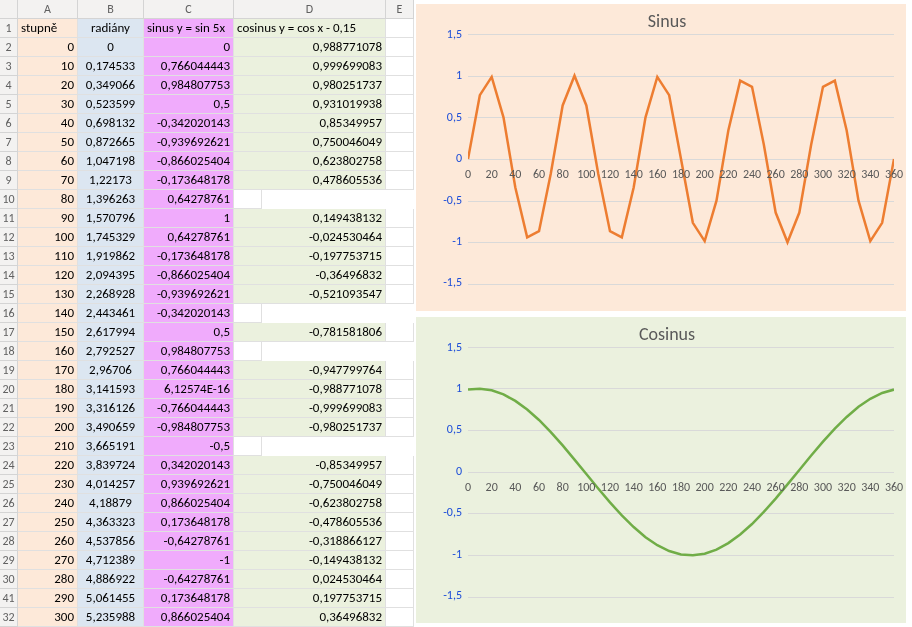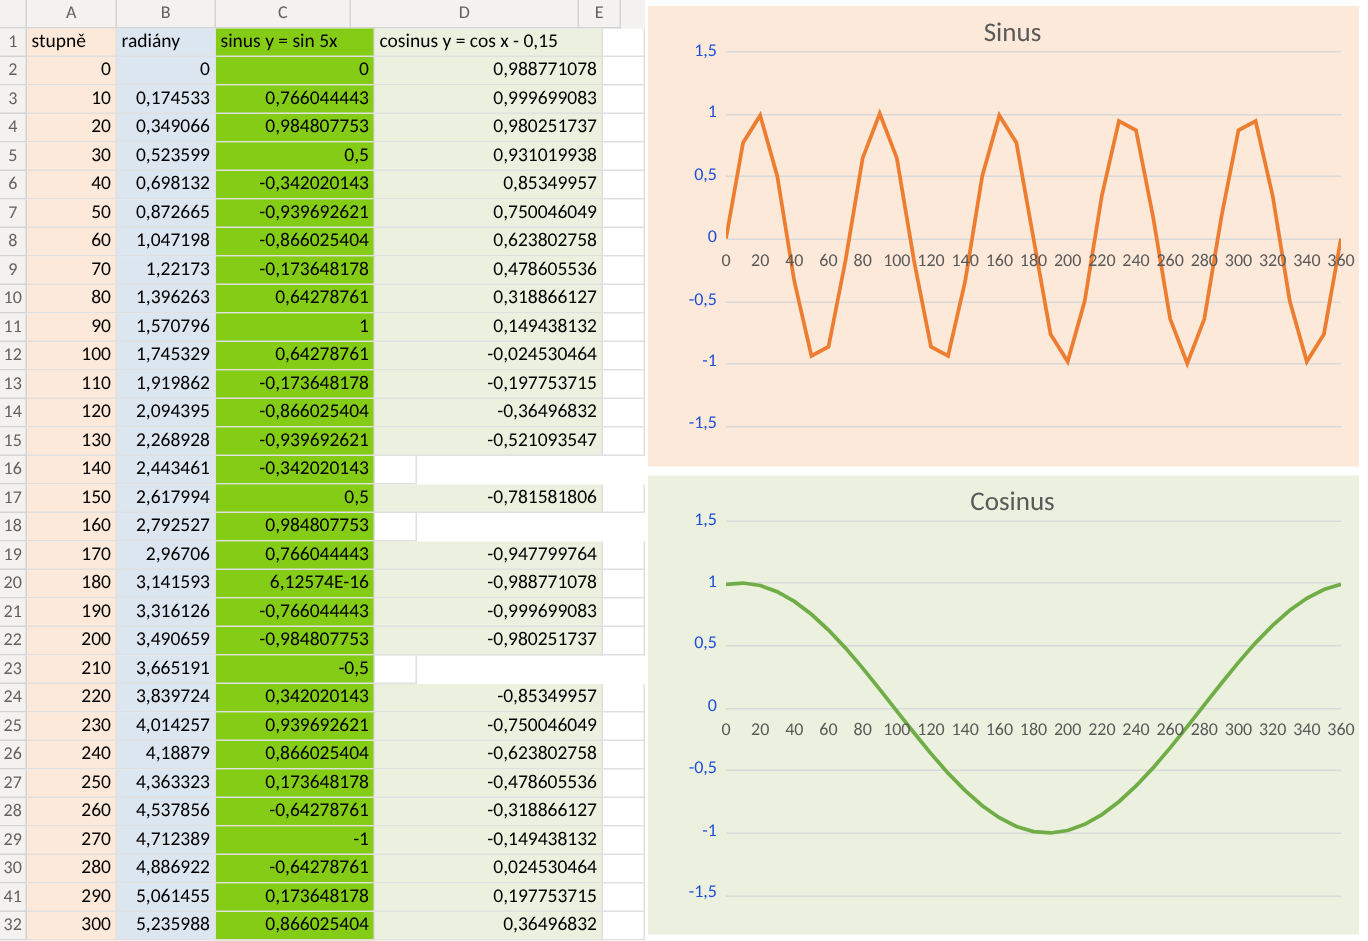--- a/index.html
+++ b/index.html
@@ -48,22 +48,22 @@
     border-right: 1px solid #e0e0e0;
     border-bottom: 1px solid #e0e0e0;
     padding: 0 3px;
     text-align: right;
     line-height: 18px;
     white-space: nowrap;
     overflow: hidden;
   }
   .hdr { text-align: left; }
   .cA { width: 60px; background: #fde9d9; }
-  .cB { width: 66px; background: #dce6f1; }
-  .cC { width: 106px; background: #84cc16; }
+  .cB { width: 66px; background: #dce6f1; text-align: center; }
+  .cC { width: 90px; background: #f0abfc; }
   .cD { width: 152px; background: #ebf1de; }
   .cE { width: 28px; }
   .table-wrap { flex-shrink: 0; }
   .charts {
     flex: 1;
     padding: 4px 6px 4px 2px;
     display: flex;
     flex-direction: column;
     gap: 6px;
   }
@@ -209,21 +209,20 @@
           <div class="cell cB">1,22173</div>
           <div class="cell cC">-0,173648178</div>
           <div class="cell cD">0,478605536</div>
           <div class="cell cE"></div>
         </div>
         <div class="row">
           <div class="row-h">10</div>
           <div class="cell cA">80</div>
           <div class="cell cB">1,396263</div>
           <div class="cell cC">0,64278761</div>
-          <div class="cell cD">0,318866127</div>
           <div class="cell cE"></div>
         </div>
         <div class="row">
           <div class="row-h">11</div>
           <div class="cell cA">90</div>
           <div class="cell cB">1,570796</div>
           <div class="cell cC">1</div>
           <div class="cell cD">0,149438132</div>
           <div class="cell cE"></div>
         </div>

